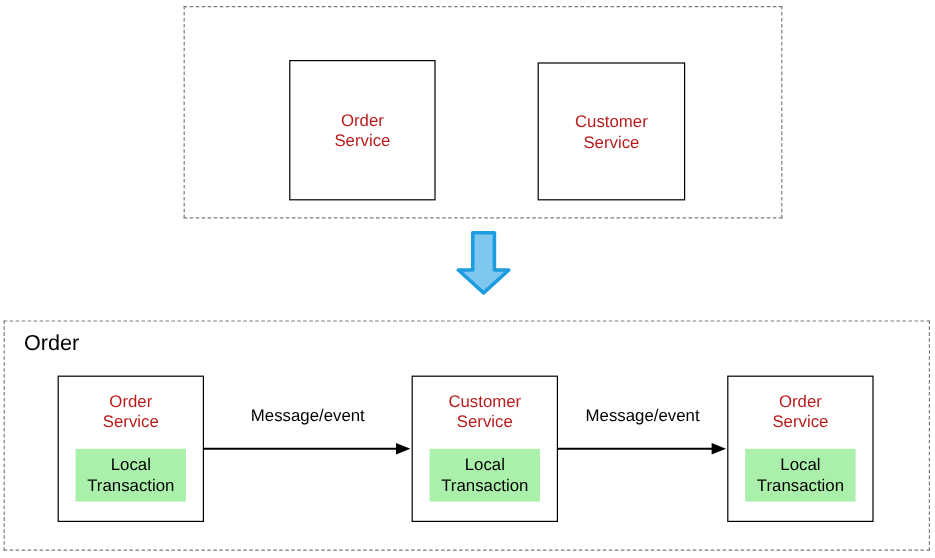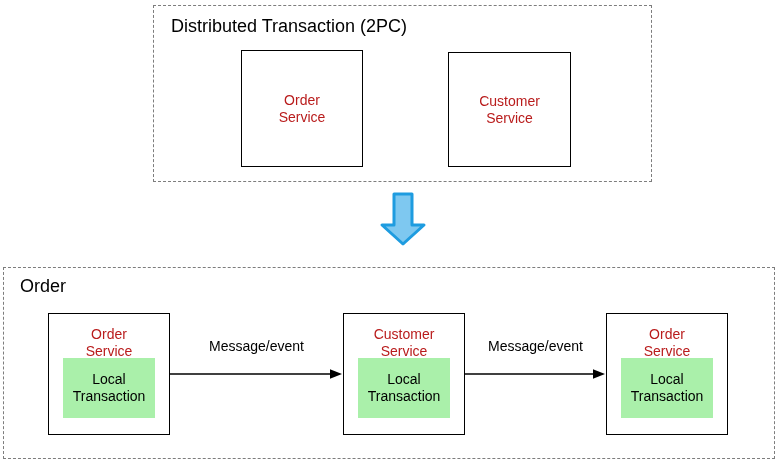--- a/index.html
+++ b/index.html
@@ -62,21 +62,21 @@
   .service-box.with-local .service-label {
     top: 12px;
   }
 
   
   .local-chip {
     position: absolute;
     left: 14px;
     right: 14px;
     bottom: 16px;
-    height: 60px;
+    height: 44px;
     background: #aaf0aa;
     display: flex;
     align-items: center;
     justify-content: center;
   }
   .local-chip span {
     font-size: 14px;
     line-height: 17px;
     text-align: center;
     color: #000000;
@@ -107,21 +107,20 @@
   }
   .big-arrow svg { display: block; }
 </style>
 </head>
 <body>
 
 <div id="canvas">
 
   <div class="group" style="left:153px; top:5px; width:499px; height:177px;"></div>
 
-  <div class="group-title" style="left:171px; top:16px;">Distributed Transaction (2PC)</div>
 
   <div class="service-box plain" style="left:241px; top:50px; width:122px; height:117px;">
     <div class="service-label">Order
 Service</div>
   </div>
 
   <div class="service-box plain" style="left:448px; top:52px; width:123px; height:115px;">
     <div class="service-label">Customer
 Service</div>
   </div>

